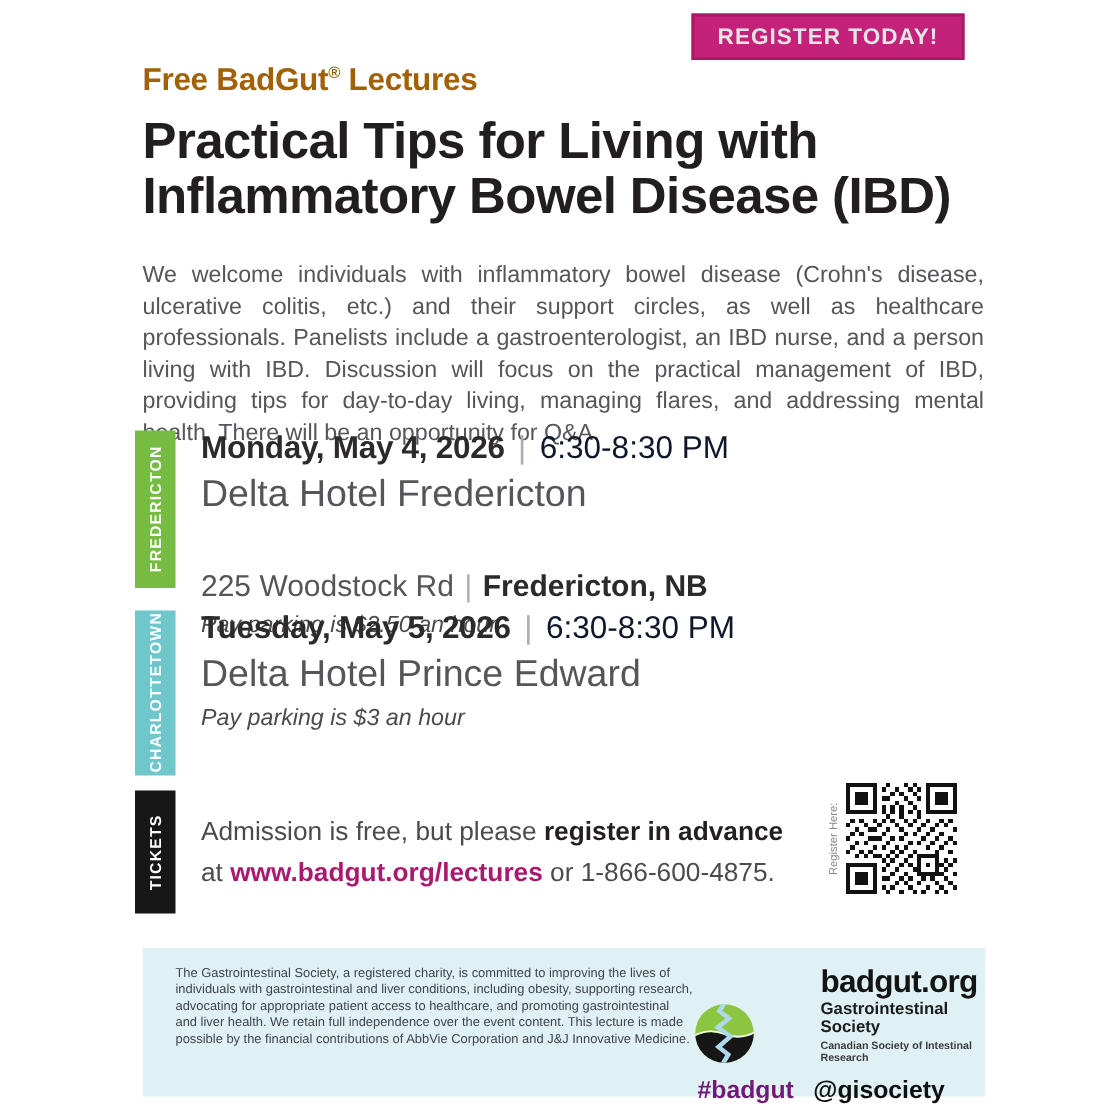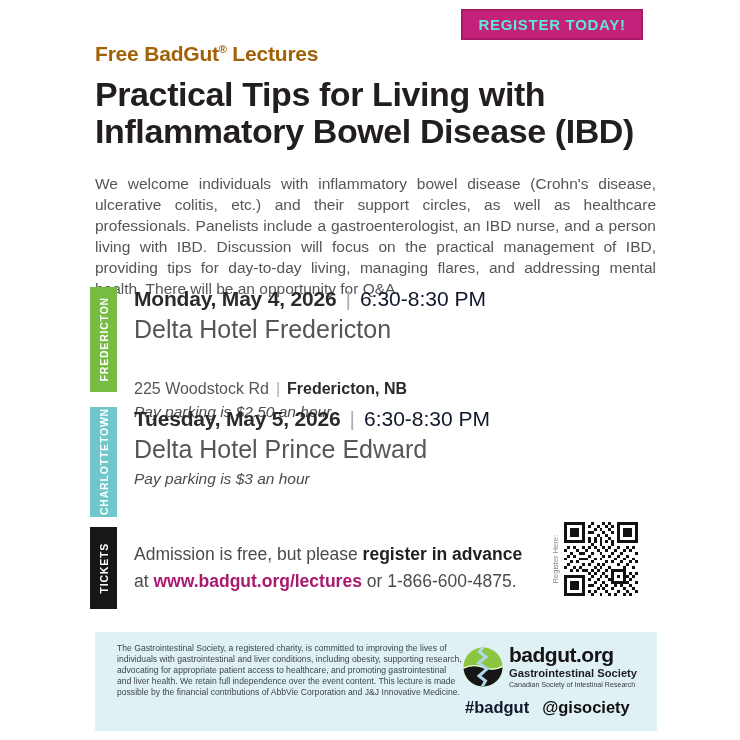--- a/index.html
+++ b/index.html
@@ -11,21 +11,21 @@
     background: #ffffff;
     font-family: "Liberation Sans", sans-serif;
     overflow: hidden;
   }
 
   
   .badge {
     position: absolute; left: 461px; top: 9px;
     width: 182px; height: 31px;
     background: #C3217A; border: 2px solid #A91A66;
-    color: #5eead4; font-weight: bold; font-size: 15px; letter-spacing: .7px;
+    color: #e5e5e5; font-weight: bold; font-size: 15px; letter-spacing: .7px;
     display: flex; align-items: center; justify-content: center;
     cursor: pointer;
   }
 
   
   .eyebrow {
     position: absolute; left: 95px; top: 42px;
     font-size: 21px; font-weight: bold; color: #a16207; letter-spacing: -0.2px;
   }
   .eyebrow sup { font-size: 11px; }
@@ -51,21 +51,21 @@
   .tab-green { background: #76BC43; }
   .tab-teal  { background: #6FC6CB; }
   .tab-black { background: #171717; }
 
   .event-body { margin-left: 17px; }
   .date-line { font-size: 21px; color: #2D2A2B; margin-bottom: 4px; white-space: nowrap; }
   .date { font-weight: bold; letter-spacing: -0.2px; }
   .pipe { color: #ACADAF; font-weight: normal; margin: 0 9px; }
   .time { color: #0f172a; font-weight: normal; }
   .venue { font-size: 25px; color: #55565A; margin-bottom: 6px; }
-  .addr { font-size: 16px; color: #55565A; margin-bottom: 5px; margin-top: 36px; }
+  .addr { font-size: 20px; color: #55565A; margin-bottom: 5px; margin-top: 36px; }
   .addr .pipe2 { color: #ACADAF; margin: 0 7px; }
   .addr strong { color: #2D2A2B; }
   .parking { font-size: 15.5px; font-style: italic; color: #4B4B4E; }
 
   #event-0 { top: 287px; height: 105px; }
   #event-1 { top: 407px; height: 110px; }
 
   
   #tickets { top: 527px; height: 82px; }
   #tickets .event-body { align-self: center; }
@@ -85,27 +85,27 @@
   .footer {
     position: absolute; left: 95px; top: 632px; width: 562px; height: 99px;
     background: #E0F1F5; display: flex;
     padding: 11px 18px 9px 22px;
   }
   .footer-left { width: 345px; }
   .footer-about { font-size: 8.6px; line-height: 10.9px; color: #3E4447; }
   .footer-org { font-size: 8.8px; line-height: 11.2px; color: #3E4447; margin-top: 8px; }
   .footer-org strong { color: #272B2D; }
   .footer-right { margin-left: auto; width: 176px; padding-top: 1px; }
-  .logo-row { display: flex; align-items: center; }
+  .logo-row { display: flex; align-items: flex-end; gap: 38px; }
   .logo-circle { flex: none; margin-right: 6px; }
   .logo-title { font-size: 21px; font-weight: bold; color: #141414; line-height: 22px; letter-spacing: -0.5px; }
   .logo-sub1 { font-size: 11.2px; font-weight: bold; color: #1C1C1C; line-height: 12px; margin-top: 1px; }
-  .logo-sub2 { font-size: 7.1px; font-weight: normal; color: #3A3A3A; line-height: 8px; margin-top: 2px; }
+  .logo-sub2 { font-size: 7.1px; font-weight: bold; color: #3A3A3A; line-height: 8px; margin-top: 2px; }
   .social-row { margin-top: 9px; display: flex; gap: 13px; font-size: 16.5px; font-weight: bold; padding-left: 2px; }
-  .hashtag { color: #0f172a; }
+  .hashtag { color: #701a75; }
   .handle { color: #101010; }
 </style>
 </head>
 <body>
 
 <div class="page">
 
   <div class="badge">REGISTER TODAY!</div>
 
   <div class="eyebrow"><span>Free BadGut</span><sup>®</sup><span> Lectures</span></div>

